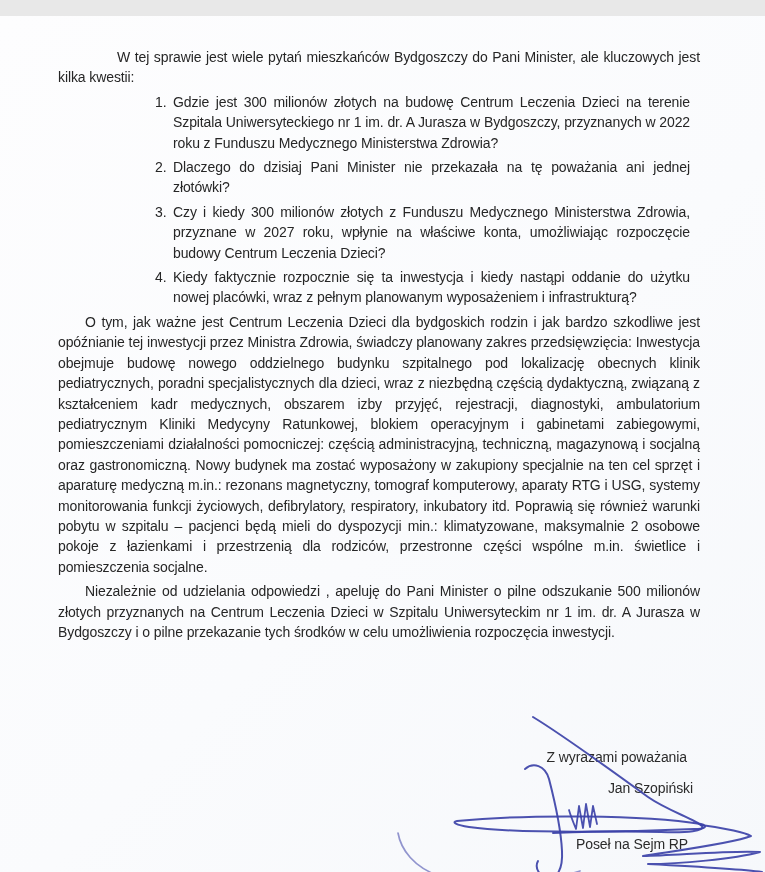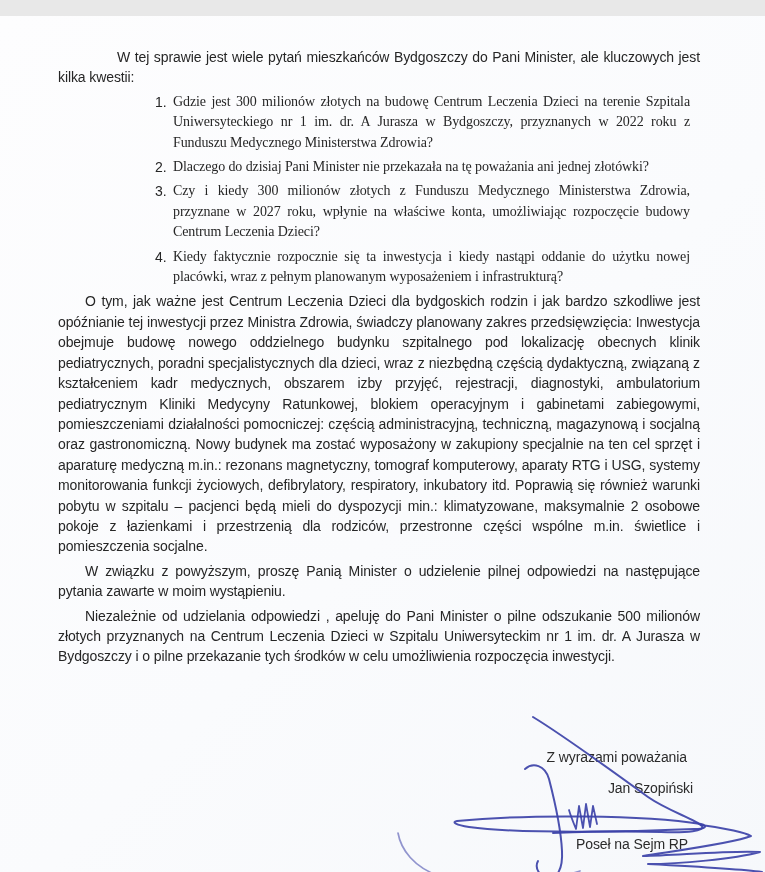--- a/index.html
+++ b/index.html
@@ -29,21 +29,21 @@
   }
   .q-item{
     display:flex;
     margin:0 10px 4px 97px;
     text-align:justify;
   }
   .q-num{
     flex:0 0 18px;
     text-align:left;
   }
-  .q-text{ flex:1;font-family:Liberation Serif, serif; }
+  .q-text{ flex:1; }
   .sig-line{
     position:absolute;
     white-space:nowrap;
     color:#2b2b2b;
   }
   .sig-closing{ top:731px; right:78px; }
   .sig-name{ top:762px; right:72px; }
   .sig-title{ top:818px; right:77px; }
   .signature-svg{
     position:absolute;
@@ -81,21 +81,20 @@
       <span class="q-num">3.</span>
       <span class="q-text">Czy i kiedy 300 milionów złotych z Funduszu Medycznego Ministerstwa Zdrowia, przyznane w 2027 roku, wpłynie na właściwe konta, umożliwiając rozpoczęcie budowy Centrum Leczenia Dzieci?</span>
     </li>
     <li class="q-item">
       <span class="q-num">4.</span>
       <span class="q-text">Kiedy faktycznie rozpocznie się ta inwestycja i kiedy nastąpi oddanie do użytku nowej placówki, wraz z pełnym planowanym wyposażeniem i infrastrukturą?</span>
     </li>
   </ol>
 
   <p class="para">O tym, jak ważne jest Centrum Leczenia Dzieci dla bydgoskich rodzin i jak bardzo szkodliwe jest opóźnianie tej inwestycji przez Ministra Zdrowia, świadczy planowany zakres przedsięwzięcia: Inwestycja obejmuje budowę nowego oddzielnego budynku szpitalnego pod lokalizację obecnych klinik pediatrycznych, poradni specjalistycznych dla dzieci, wraz z niezbędną częścią dydaktyczną, związaną z kształceniem kadr medycznych, obszarem izby przyjęć, rejestracji, diagnostyki, ambulatorium pediatrycznym Kliniki Medycyny Ratunkowej, blokiem operacyjnym i gabinetami zabiegowymi, pomieszczeniami działalności pomocniczej: częścią administracyjną, techniczną, magazynową i socjalną oraz gastronomiczną. Nowy budynek ma zostać wyposażony w zakupiony specjalnie na ten cel sprzęt i aparaturę medyczną m.in.: rezonans magnetyczny, tomograf komputerowy, aparaty RTG i USG, systemy monitorowania funkcji życiowych, defibrylatory, respiratory, inkubatory itd. Poprawią się również warunki pobytu w szpitalu – pacjenci będą mieli do dyspozycji min.: klimatyzowane, maksymalnie 2 osobowe pokoje z łazienkami i przestrzenią dla rodziców, przestronne części wspólne m.in. świetlice i pomieszczenia socjalne.</p>
-  <p class="para">W związku z powyższym, proszę Panią Minister o udzielenie pilnej odpowiedzi na następujące pytania zawarte w moim wystąpieniu.</p>
   <p class="para">Niezależnie od udzielania odpowiedzi , apeluję do Pani Minister o pilne odszukanie 500 milionów złotych przyznanych na Centrum Leczenia Dzieci w Szpitalu Uniwersyteckim nr 1 im. dr. A Jurasza w Bydgoszczy i o pilne przekazanie tych środków w celu umożliwienia rozpoczęcia inwestycji.</p>
 
   <div class="sig-line sig-closing">Z wyrazami poważania</div>
   <div class="sig-line sig-name">Jan Szopiński</div>
   <div class="sig-line sig-title">Poseł na Sejm RP</div>
 
   <svg class="signature-svg" viewBox="0 0 765 872" xmlns="http://www.w3.org/2000/svg" aria-hidden="true">
 
     <path class="sig-stroke" d="M 533 701 C 556 715, 604 749, 648 781 C 668 795, 695 803, 702 810 C 705 815, 688 817, 661 816 C 628 815, 580 816, 553 817" stroke="#3c42a8"></path>
 

